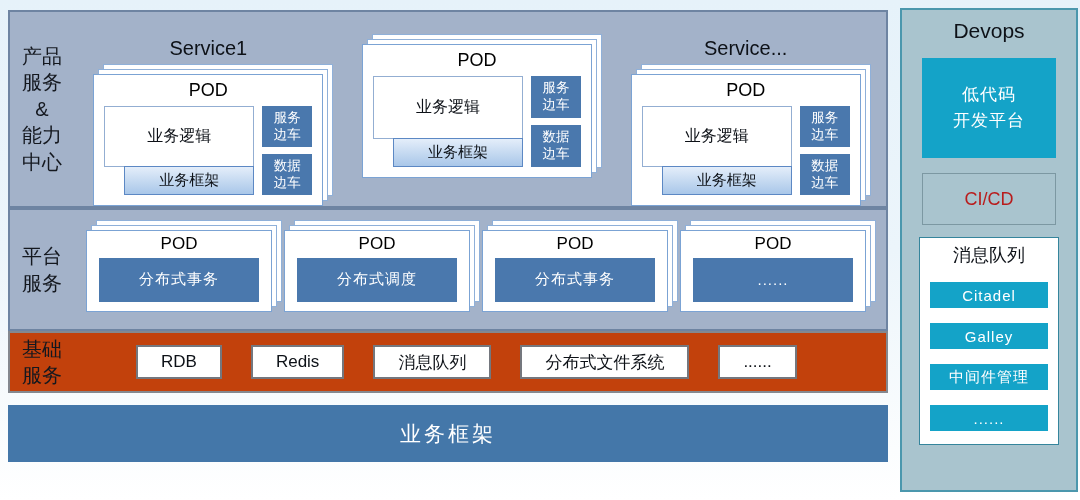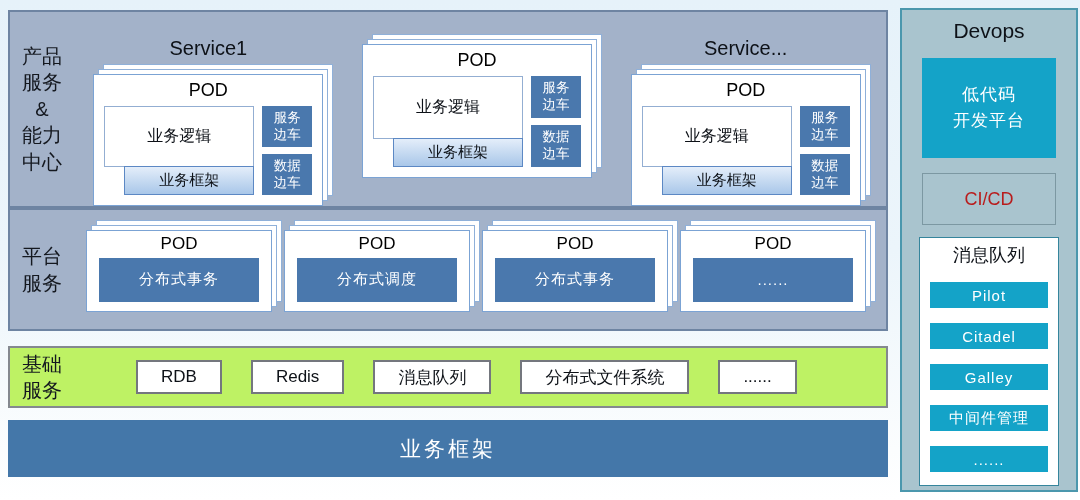--- a/index.html
+++ b/index.html
@@ -59,21 +59,21 @@
     position:absolute; inset:0; z-index:1; background:#fff; border:1px solid #7ba3d4;
     box-sizing:border-box; display:flex; flex-direction:column; padding:1px 12px 9px;
   }
   .ppod-title { text-align:center; font-size:17px; color:#000; padding:2px 0 4px; }
   .ppod-content {
     flex:1; background:#4a78ad; color:#fff; display:flex; align-items:center; justify-content:center;
     font-size:15px; letter-spacing:1px;
   }
 
   
-  .band-infra { height:62px; margin-top:15px; background:#bef264; border-color:#84888f;align-items:center; }
+  .band-infra { height:62px; margin-top:0; background:#c2410c; border-color:#84888f;align-items:center; }
   .infra-items { flex:1; display:flex; align-items:center; gap:29px; padding-left:62px; }
   .infra-box {
     background:#fff; border:2px solid #74777e; height:34px; padding:0 23px; min-width:64px;
     display:flex; align-items:center; justify-content:center; font-size:17px; color:#0d1117;
     box-sizing:border-box; text-align:center;
   }
 
   
   .container-bar {
     height:57px; margin-top:12px; background:#4477a9; color:#ffffff;
@@ -236,20 +236,19 @@
     <div class="container-bar">业务框架</div>
   </div>
 
   <aside class="devops">
     <div class="devops-title">Devops</div>
     <div class="lowcode">低代码
 开发平台</div>
     <div class="cicd">CI/CD</div>
     <div class="control-panel">
       <div class="cp-title">消息队列</div>
-      <div class="cp-item">Pilot</div>
       <div class="cp-item">Citadel</div>
       <div class="cp-item">Galley</div>
       <div class="cp-item">中间件管理</div>
       <div class="cp-item">......</div>
     </div>
   </aside>
 </div>
 
 </body></html>

